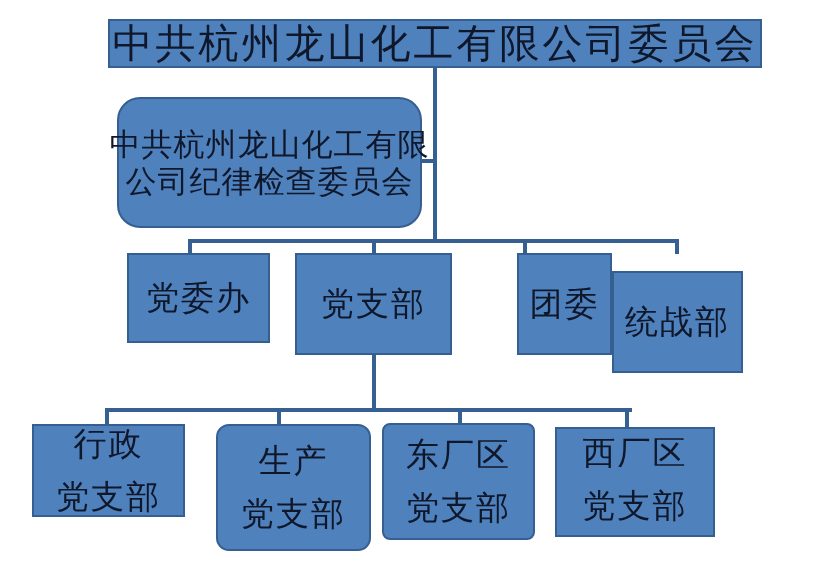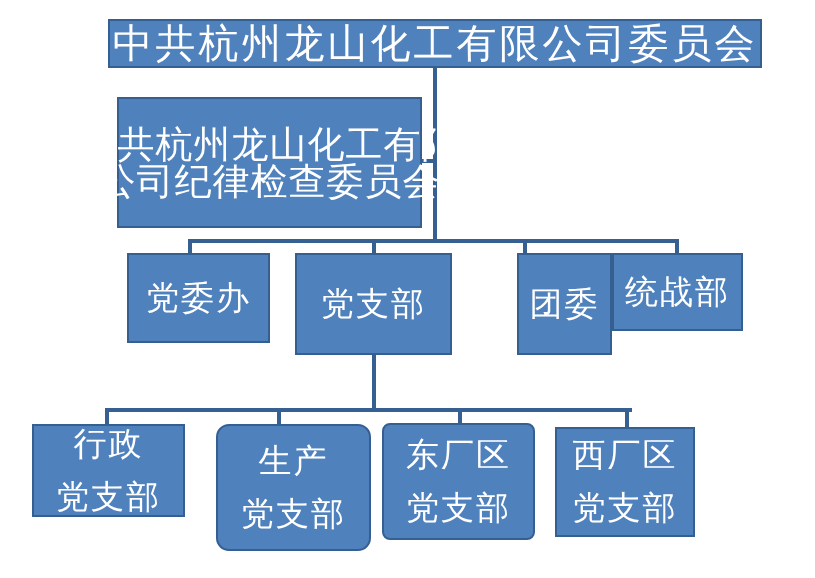--- a/index.html
+++ b/index.html
@@ -13,30 +13,30 @@
     height: 578px;
     background: #ffffff;
     overflow: hidden;
     font-family: "Liberation Serif", "DejaVu Serif", serif;
   }
   .node {
     position: absolute;
     box-sizing: border-box;
     background: #4f81bd;
     border: 2px solid #365f91;
-    color: #ffffff;
+    color: #0f172a;
     display: flex;
     flex-direction: column;
     align-items: center;
     justify-content: center;
     text-align: center;
   }
   .node .ln { display: block; white-space: nowrap; }
   .n-root { font-size: 40px; letter-spacing: 3px; line-height: 44px; }
-  .n-disc { font-size: 37px; line-height: 37px; letter-spacing: 1px; }
+  .n-disc { font-size: 31px; line-height: 37px; letter-spacing: 1px; border-radius: 23px; }
   .n-mid  { font-size: 33px; line-height: 45px; letter-spacing: 2px; }
   .n-leaf { font-size: 33px; line-height: 53px; letter-spacing: 2px; }
   .conn {
     position: absolute;
     background: #376092;
   }
 </style>
 </head>
 <body>
 
@@ -73,37 +73,37 @@
   </div>
 
   <div class="node n-mid" style="left:295px; top:253px; width:157px; height:102px;">
     <span class="ln">党支部</span>
   </div>
 
   <div class="node n-mid" style="left:477px; top:253px; width:95px; height:102px;margin-left:40px;">
     <span class="ln">团委</span>
   </div>
 
-  <div class="node n-mid" style="left:612px; top:253px; width:131px; height:78px;">
+  <div class="node n-mid" style="left:612px; top:271px; width:131px; height:102px;">
     <span class="ln">统战部</span>
   </div>
 
   <div class="node n-leaf" style="left:32px; top:424px; width:153px; height:93px;justify-content:center;">
     <span class="ln">行政</span>
     <span class="ln">党支部</span>
   </div>
 
   <div class="node n-leaf" style="left:216px; top:424px; width:155px; height:127px;border-radius:13px;">
     <span class="ln">生产</span>
     <span class="ln">党支部</span>
   </div>
 
   <div class="node n-leaf" style="left:382px; top:423px; width:153px; height:117px;border-radius:8px;">
     <span class="ln">东厂区</span>
     <span class="ln">党支部</span>
   </div>
 
-  <div class="node n-leaf" style="left:555px; top:427px; width:140px; height:110px;">
+  <div class="node n-leaf" style="left:555px; top:427px; width:160px; height:110px;font-family:Liberation Mono, monospace;">
     <span class="ln">西厂区</span>
     <span class="ln">党支部</span>
   </div>
 
 </div>
 
 </body></html>

